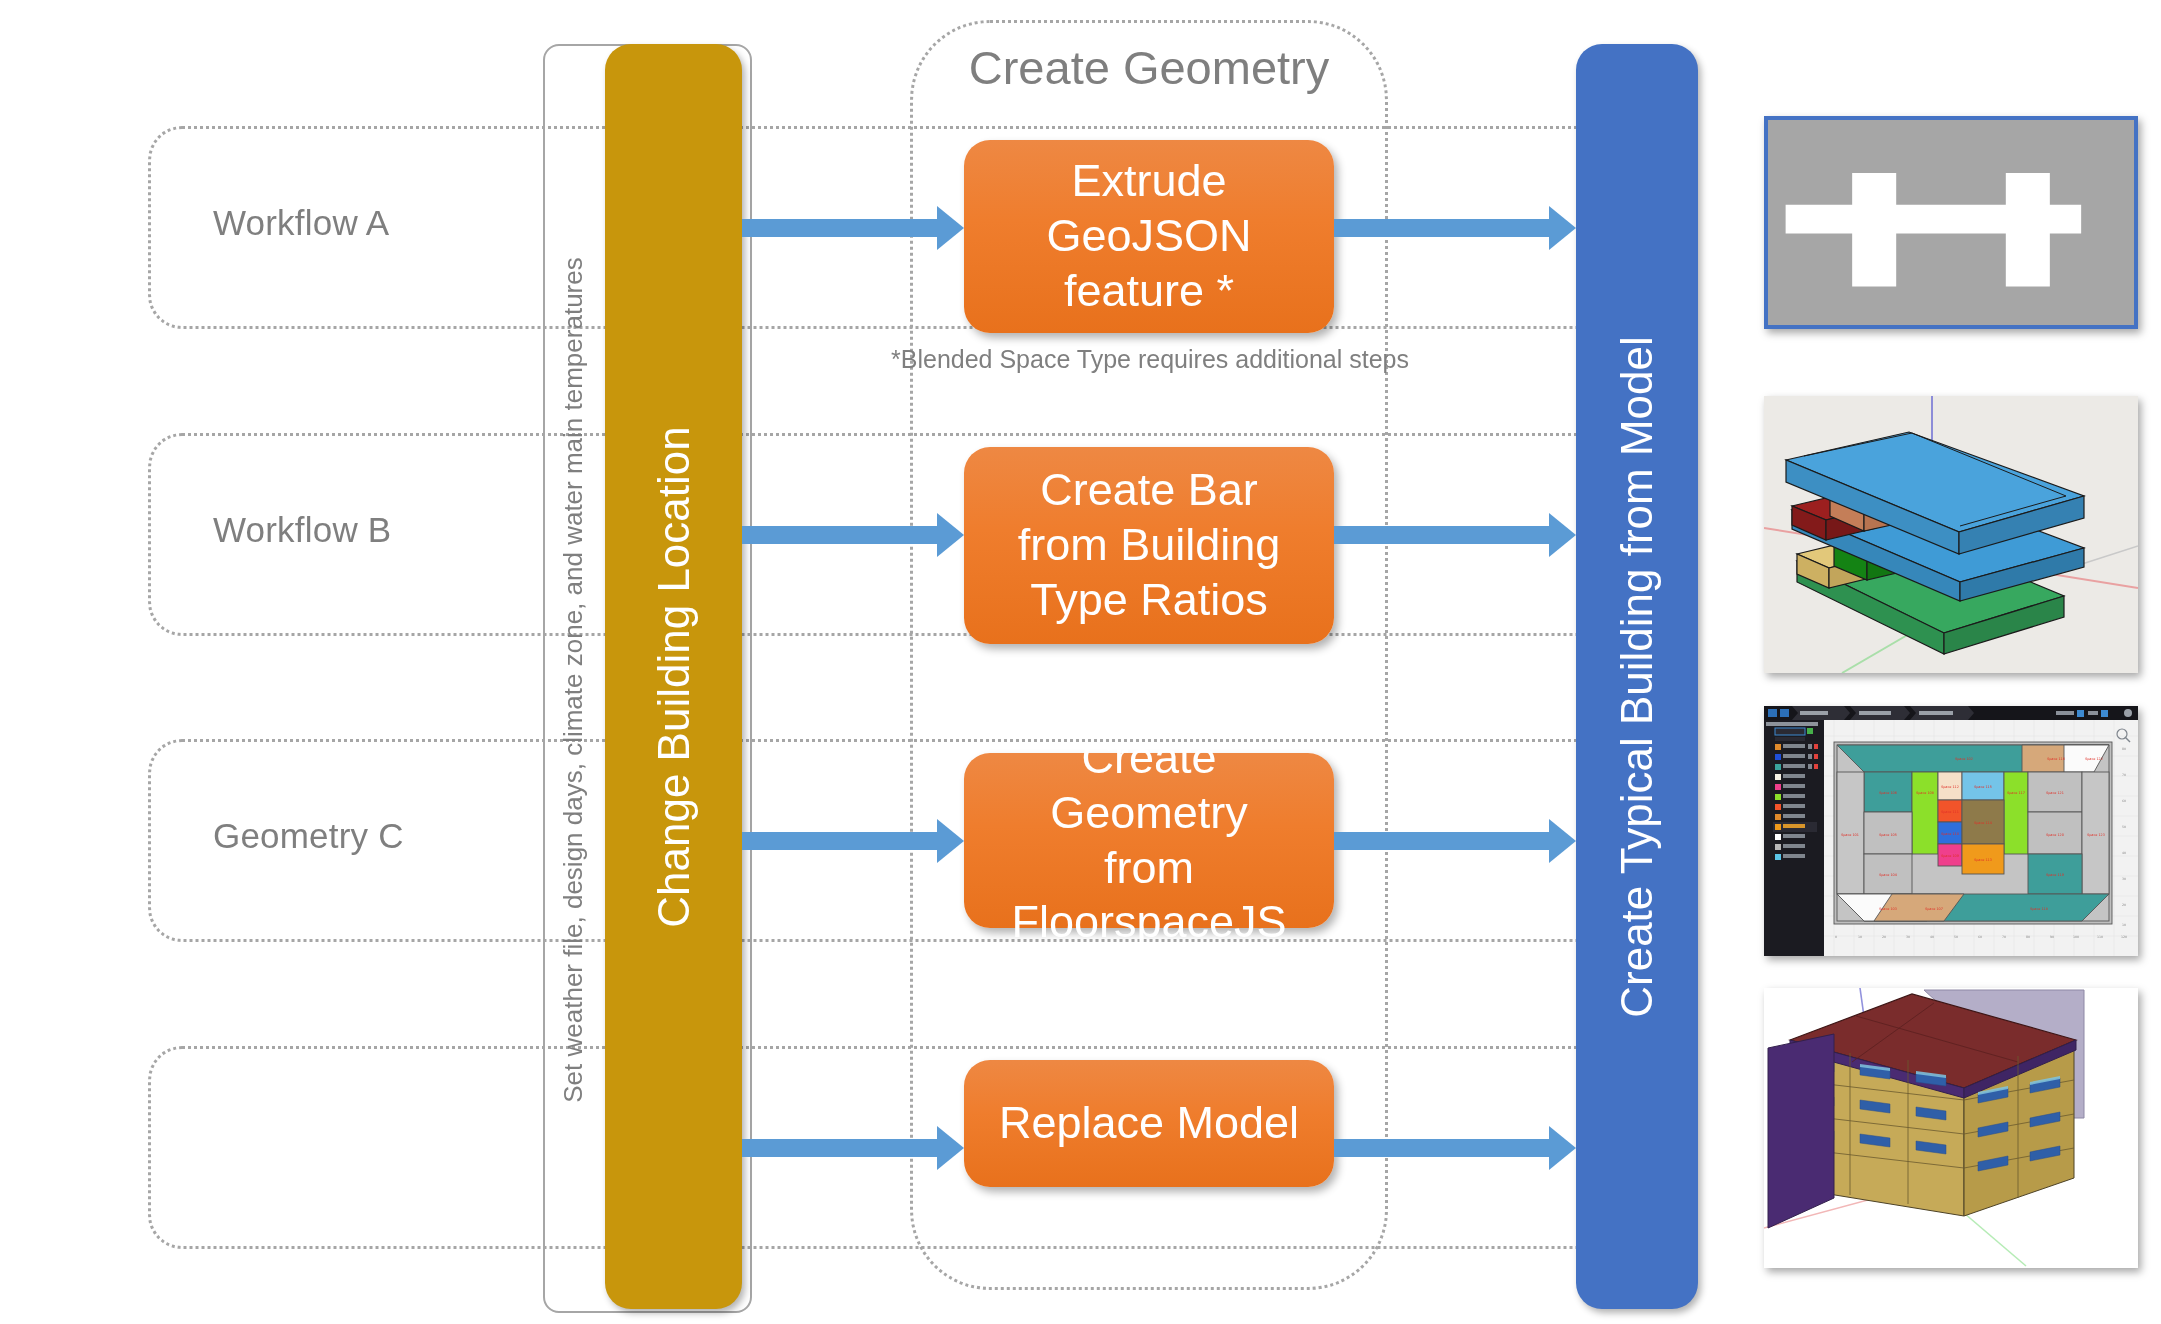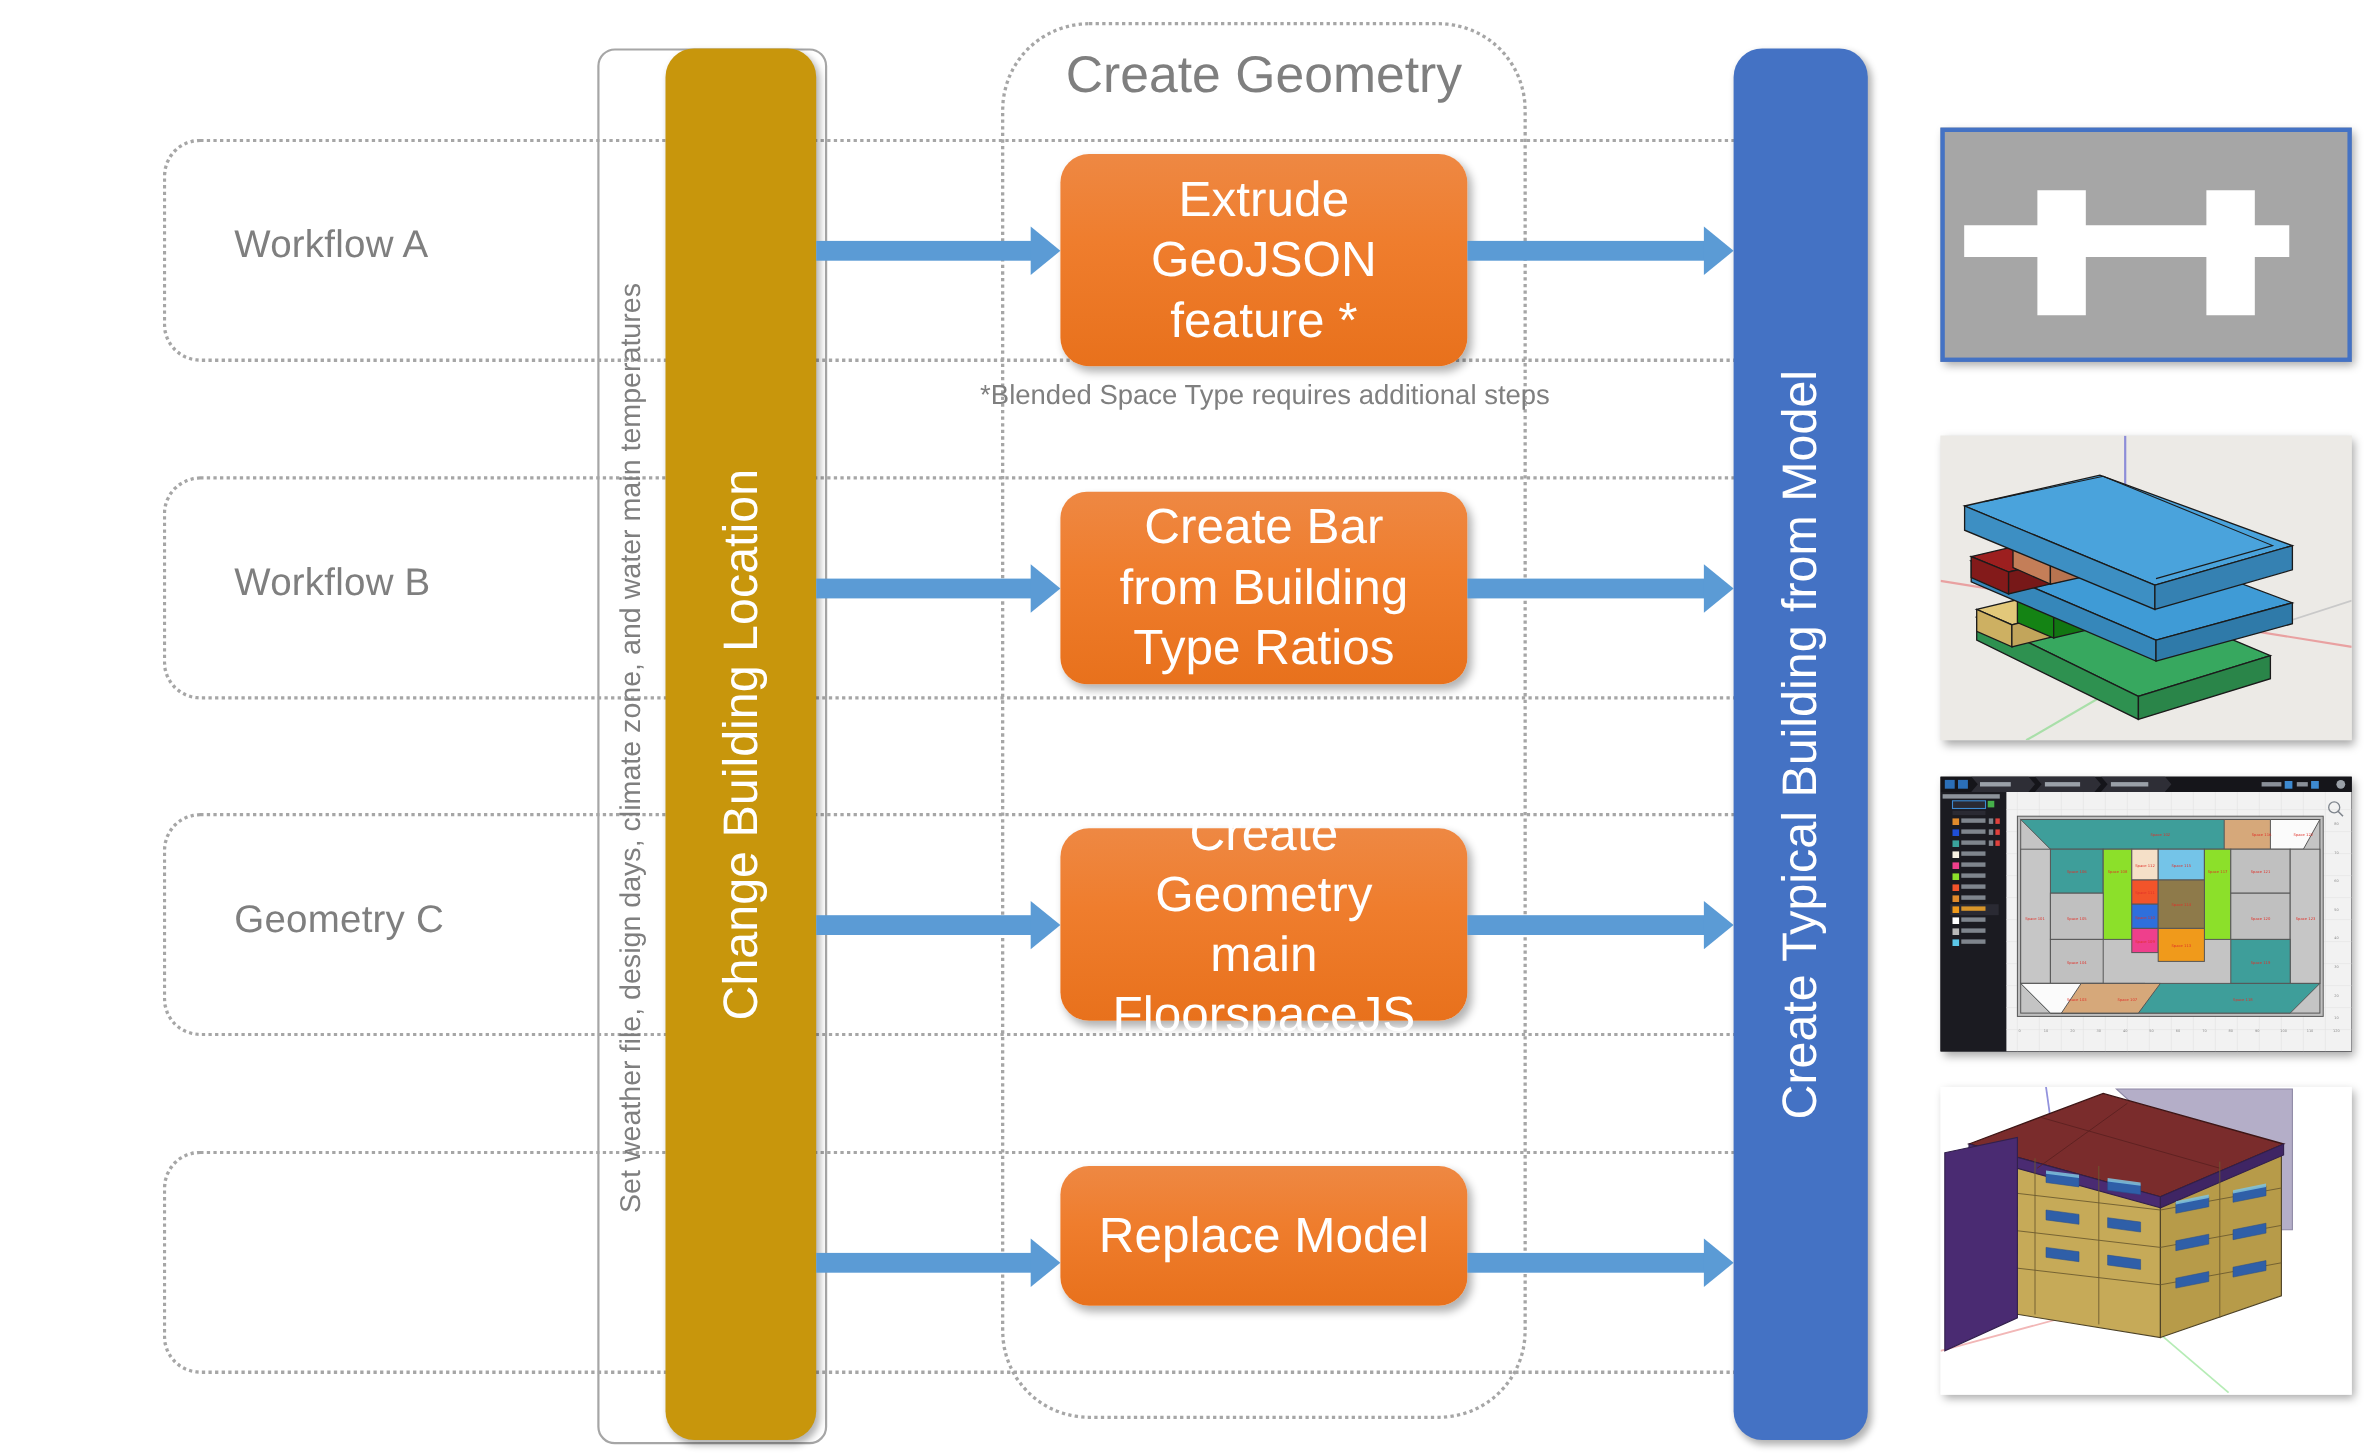--- a/index.html
+++ b/index.html
@@ -142,32 +142,32 @@
   </div>
 
   <div class="proc" style="left:964px;top:140px;width:370px;height:193px;">
     <span>
       <span>Extrude</span><br>
       <span>GeoJSON</span><br>
       <span>feature *</span>
     </span>
   </div>
 
-  <div class="proc" style="left:964px;top:447px;width:370px;height:175px;border-radius:24px;">
+  <div class="proc" style="left:964px;top:447px;width:370px;height:197px;">
     <span>
       <span>Create Bar</span><br>
       <span>from Building</span><br>
       <span>Type Ratios</span>
     </span>
   </div>
 
   <div class="proc" style="left:964px;top:753px;width:370px;height:175px;">
     <span>
       <span>Create Geometry</span><br>
-      <span>main</span><br>
+      <span>from</span><br>
       <span>FloorspaceJS</span>
     </span>
   </div>
 
   <div class="proc" style="left:964px;top:1060px;width:370px;height:127px;">
     <span>Replace Model</span>
   </div>
 
   <div class="arrow" style="left:742px;top:219px;width:222px;">
     <div class="shaft"></div>

